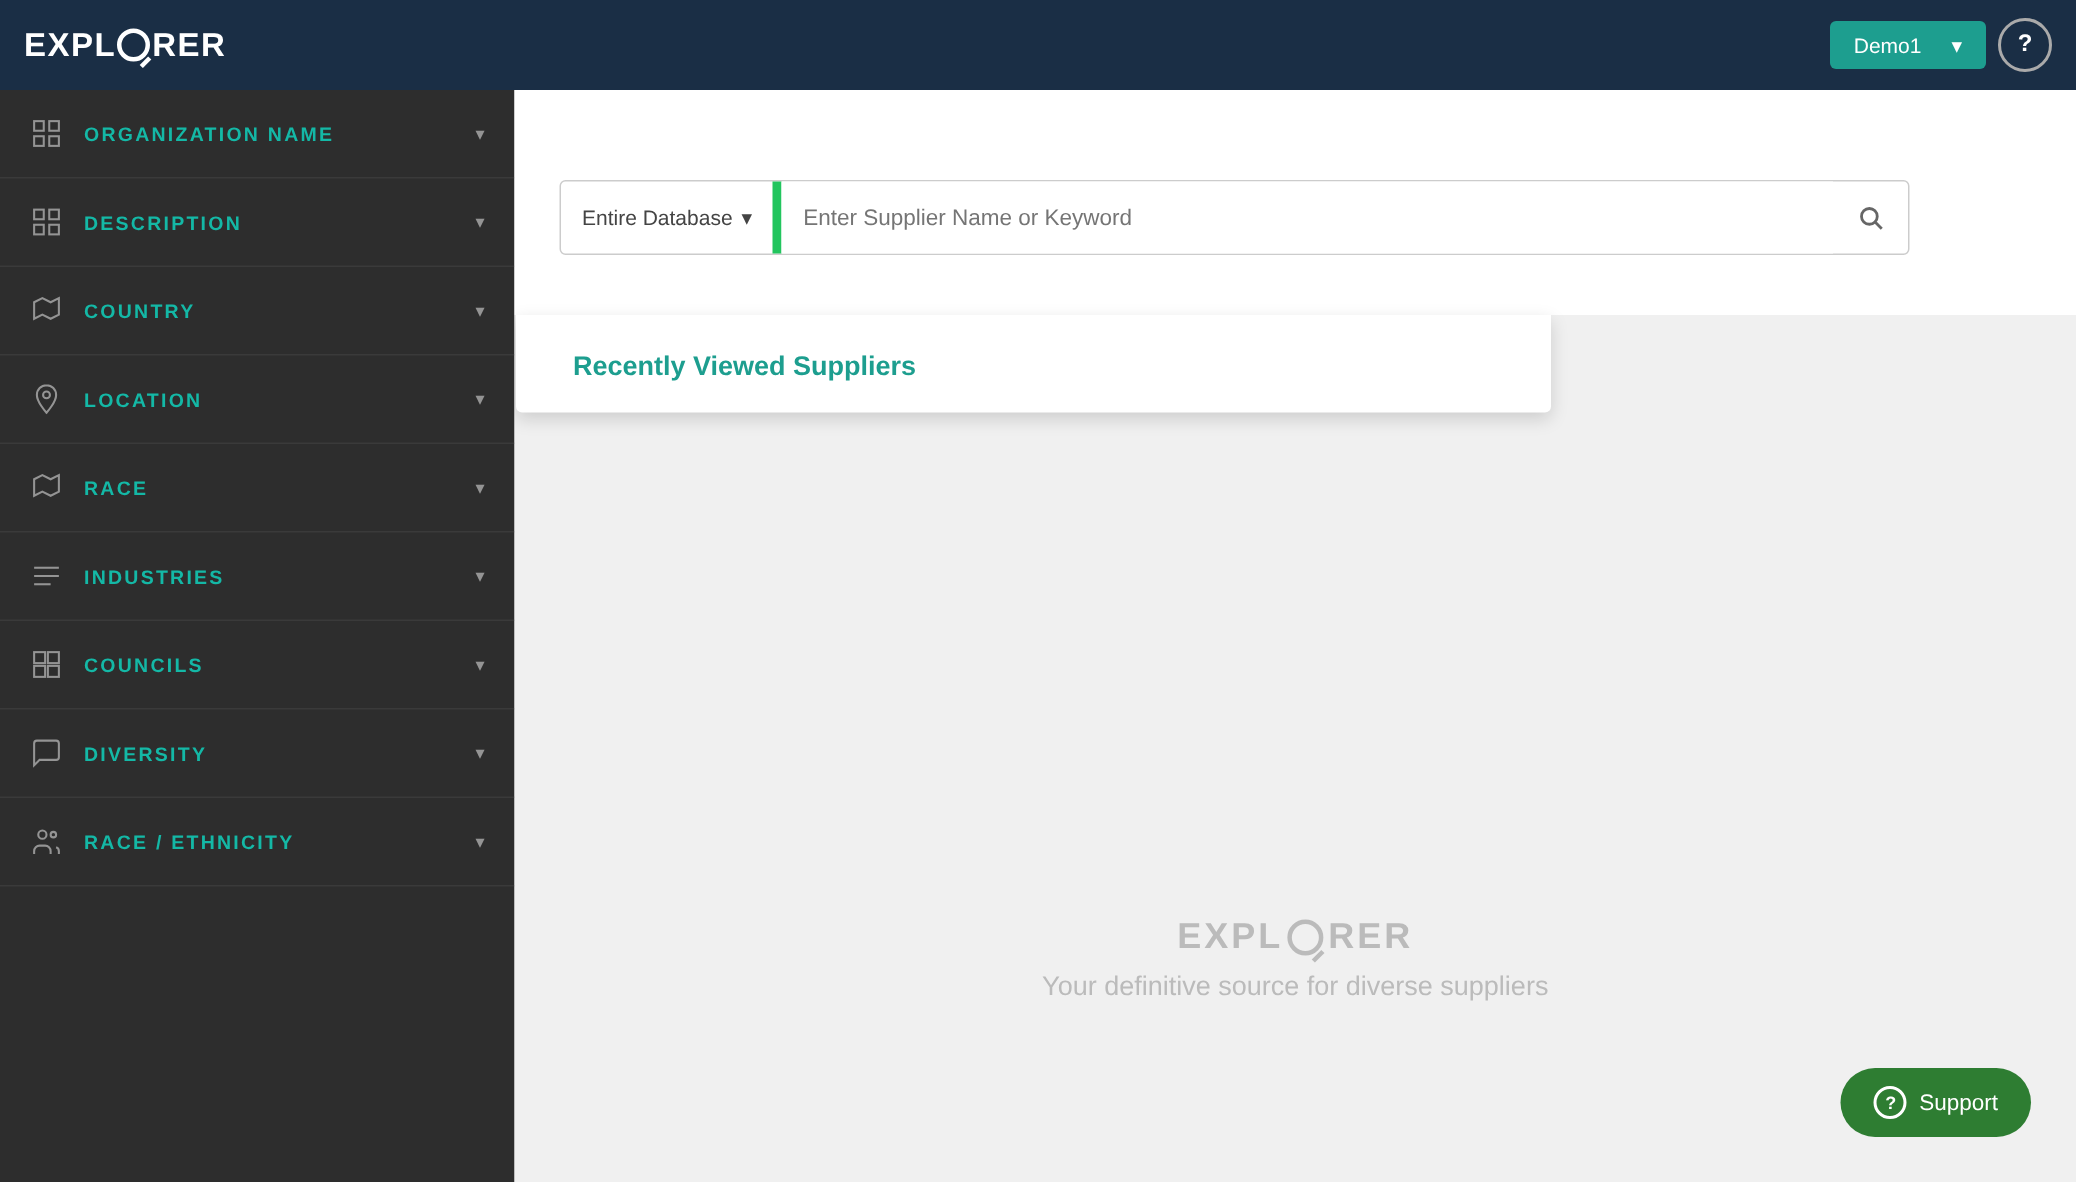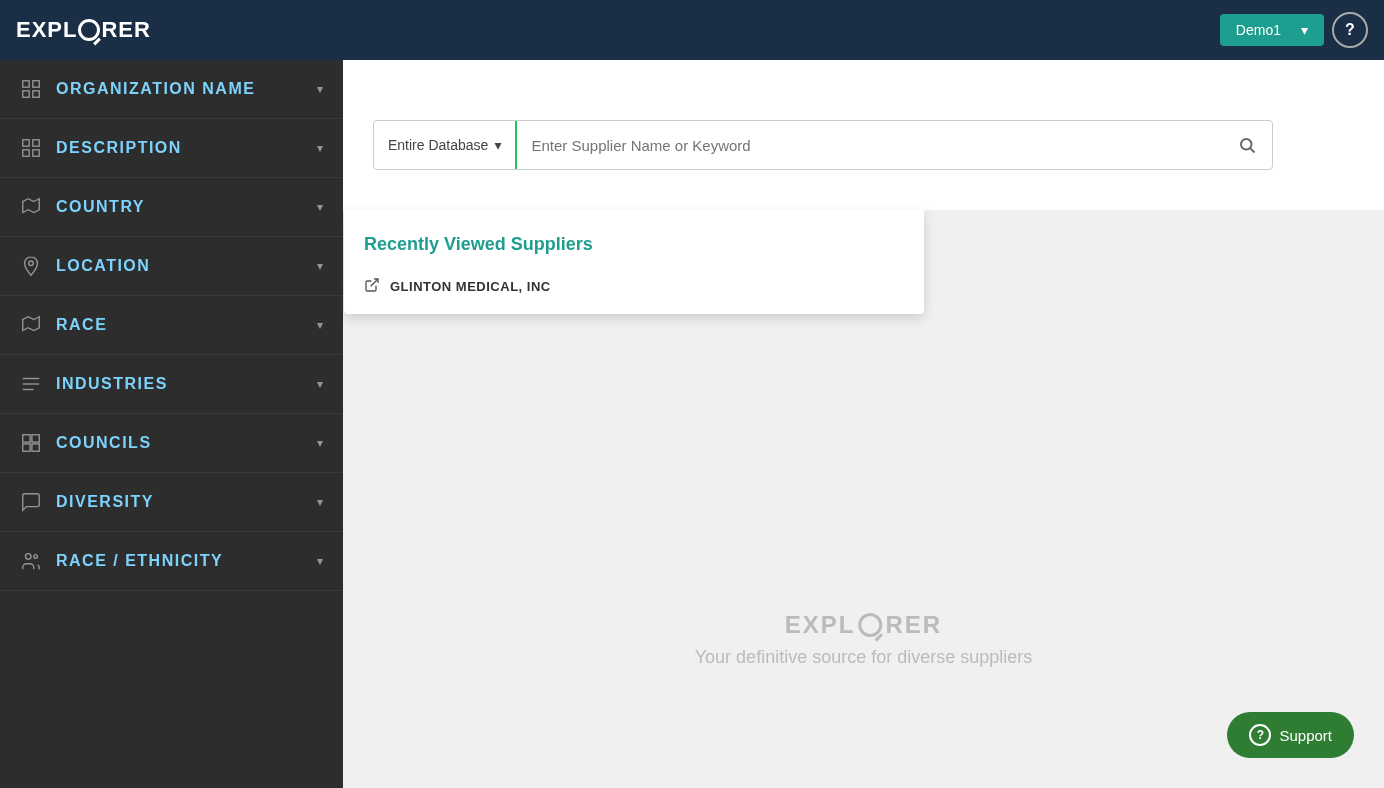--- a/index.html
+++ b/index.html
@@ -103,24 +103,24 @@
       align-items: center;
       gap: 14px;
     }
     .sidebar-icon {
       width: 22px;
       height: 22px;
       opacity: 0.7;
       flex-shrink: 0;
     }
     .sidebar-label {
-      font-size: 16px;
+      font-size: 13px;
       font-weight: bold;
       letter-spacing: 1.5px;
-      color: #7dd3fc;
+      color: #14b8a6;
     }
     .chevron-icon {
       color: #c0c0c0;
       font-size: 12px;
       opacity: 0.7;
     }
 
     
     .content {
       flex: 1;
@@ -140,21 +140,21 @@
       border: 1px solid #ccc;
       border-radius: 4px;
       background: white;
       max-width: 900px;
       position: relative;
     }
     .database-select {
       display: flex;
       align-items: center;
       padding: 0 14px;
-      border-right: 2px solid #22c55e;
+      border-right: 6px solid #22c55e;
       font-size: 14px;
       color: #444;
       cursor: pointer;
       white-space: nowrap;
       height: 48px;
       gap: 6px;
     }
     .search-input {
       flex: 1;
       border: none;
@@ -174,26 +174,26 @@
       font-size: 18px;
       display: flex;
       align-items: center;
     }
 
     
     .dropdown-panel {
       position: absolute;
       top: calc(100%);
       left: 0;
-      width: 580px;
+      width: 690px;
       background: white;
       box-shadow: 0 4px 12px rgba(0,0,0,0.15);
       border-radius: 0 0 4px 4px;
       z-index: 100;
-      padding: 16px 0 8px;
+      padding: 16px 18px 8px;
       margin-left: 1px;
     }
     .dropdown-title {
       color: #1d9e8f;
       font-size: 18px;
       font-weight: bold;
       padding: 8px 20px 12px;
     }
     .dropdown-item {
       display: flex;
@@ -433,30 +433,20 @@
         <button class="search-btn">
           <svg width="18" height="18" viewBox="0 0 24 24" fill="none" stroke="#666" stroke-width="2.5">
             <circle cx="11" cy="11" r="7"></circle>
               <line x1="16.5" y1="16.5" x2="22" y2="22"></line>
           </svg>
         </button>
       </div>
 
       <div class="dropdown-panel">
         <div class="dropdown-title">Recently Viewed Suppliers</div>
-        <div class="dropdown-item">
-          <span class="external-icon">
-            <svg width="16" height="16" viewBox="0 0 24 24" fill="none" stroke="#555" stroke-width="2">
-              <path d="M18 13v6a2 2 0 0 1-2 2H5a2 2 0 0 1-2-2V8a2 2 0 0 1 2-2h6"></path>
-              <polyline points="15,3 21,3 21,9"></polyline>
-                <line x1="10" y1="14" x2="21" y2="3"></line>
-            </svg>
-          </span>
-          <span>GLINTON MEDICAL, INC</span>
-        </div>
       </div>
     </div>
 
     <div class="watermark">
       <div class="watermark-logo">
         EXPL<span class="watermark-o"></span>RER
       </div>
       <div class="watermark-subtitle">Your definitive source for diverse suppliers</div>
     </div>
 

